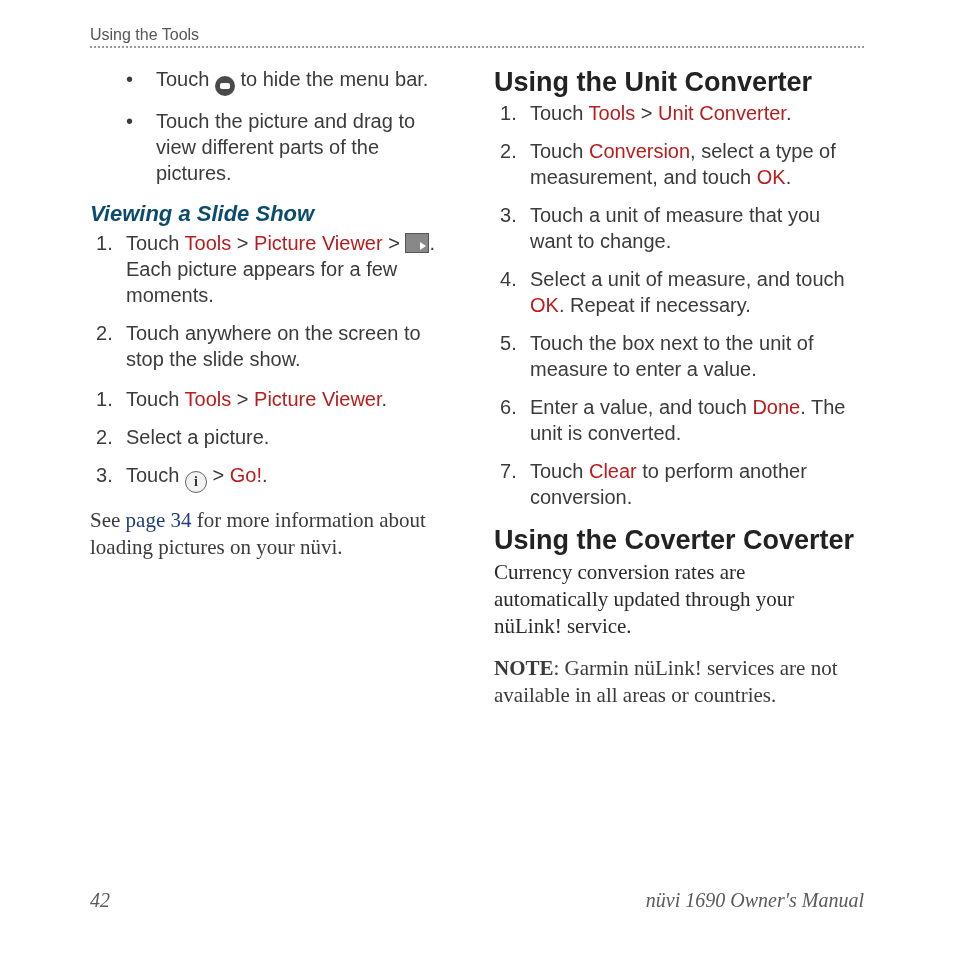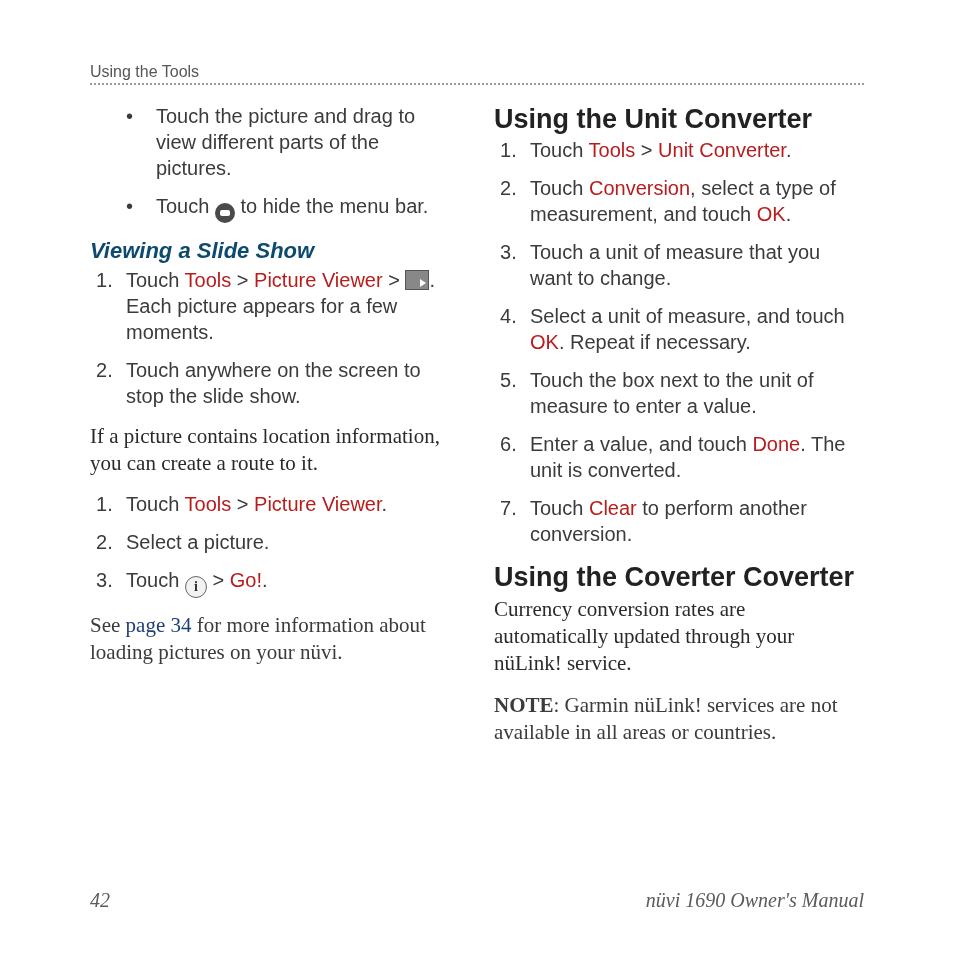--- a/index.html
+++ b/index.html
@@ -5,21 +5,21 @@
   body {
     margin: 0;
     background: #fff;
     font-family: Arial, Helvetica, sans-serif;
     color: #3b3b3b;
   }
   .page {
     width: 954px;
     height: 954px;
     box-sizing: border-box;
-    padding: 63px 90px 0 90px;
+    padding: 26px 90px 0 90px;
     position: relative;
   }
   .running-head {
     font-size: 16px;
     color: #565656;
     margin-bottom: 2px;
   }
   .rule {
     border: none;
     border-top: 2px dotted #9a9a9a;
@@ -179,35 +179,34 @@
 <div class="page">
 
   <div class="running-head">Using the Tools</div>
   <hr class="rule">
 
   <div class="columns">
 
     <div class="col">
 
       <ul class="bullets">
+        <li>
+          <span>Touch </span><span class="hide-icon"></span><span> to hide the menu bar.</span>
+        </li>
         <li>Touch the picture and drag to view different parts of the pictures.</li>
-        <li>
-          <span>Touch </span><span class="hide-icon"></span><span> to hide the menu bar.</span>
-        </li>
       </ul>
 
       <h3 class="sub">Viewing a Slide Show</h3>
       <ol class="ord">
         <li>
           <span>Touch </span><span class="kw">Tools</span><span> &gt; </span><span class="kw">Picture Viewer</span><span> &gt; </span><span class="slide-icon"></span><span>. Each picture appears for a few moments.</span>
         </li>
         <li>Touch anywhere on the screen to stop the slide show.</li>
       </ol>
 
-      <p class="intro">If a picture contains location information, you can create a route to it.</p>
       <ol class="ord">
         <li>
           <span>Touch </span><span class="kw">Tools</span><span> &gt; </span><span class="kw">Picture Viewer</span><span>.</span>
         </li>
         <li>Select a picture.</li>
         <li>
           <span>Touch </span><span class="info-icon">i</span><span> &gt; </span><span class="kw">Go!</span><span>.</span>
         </li>
       </ol>
       <p class="after">

